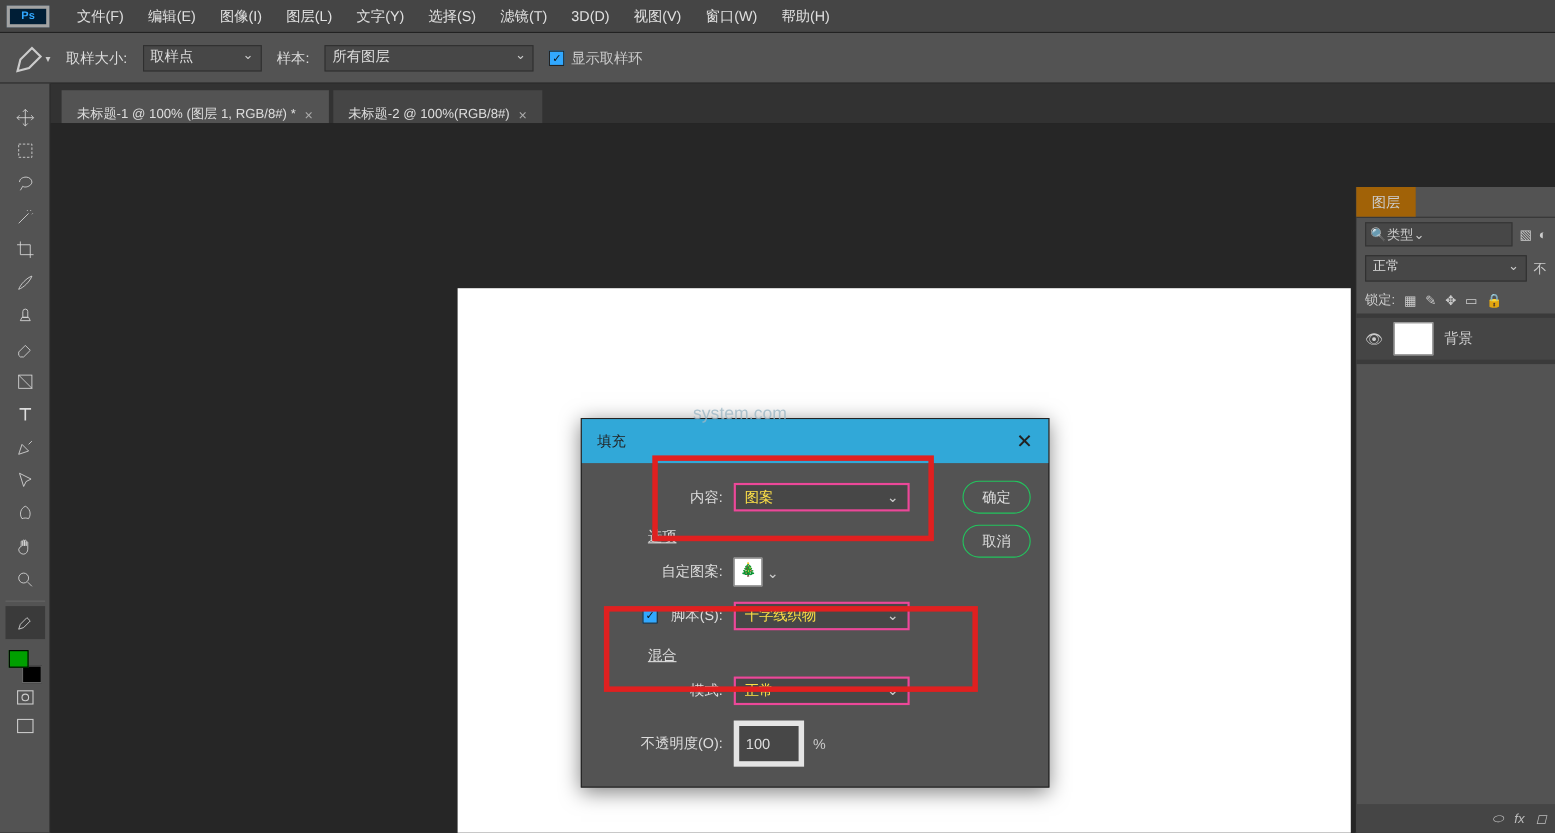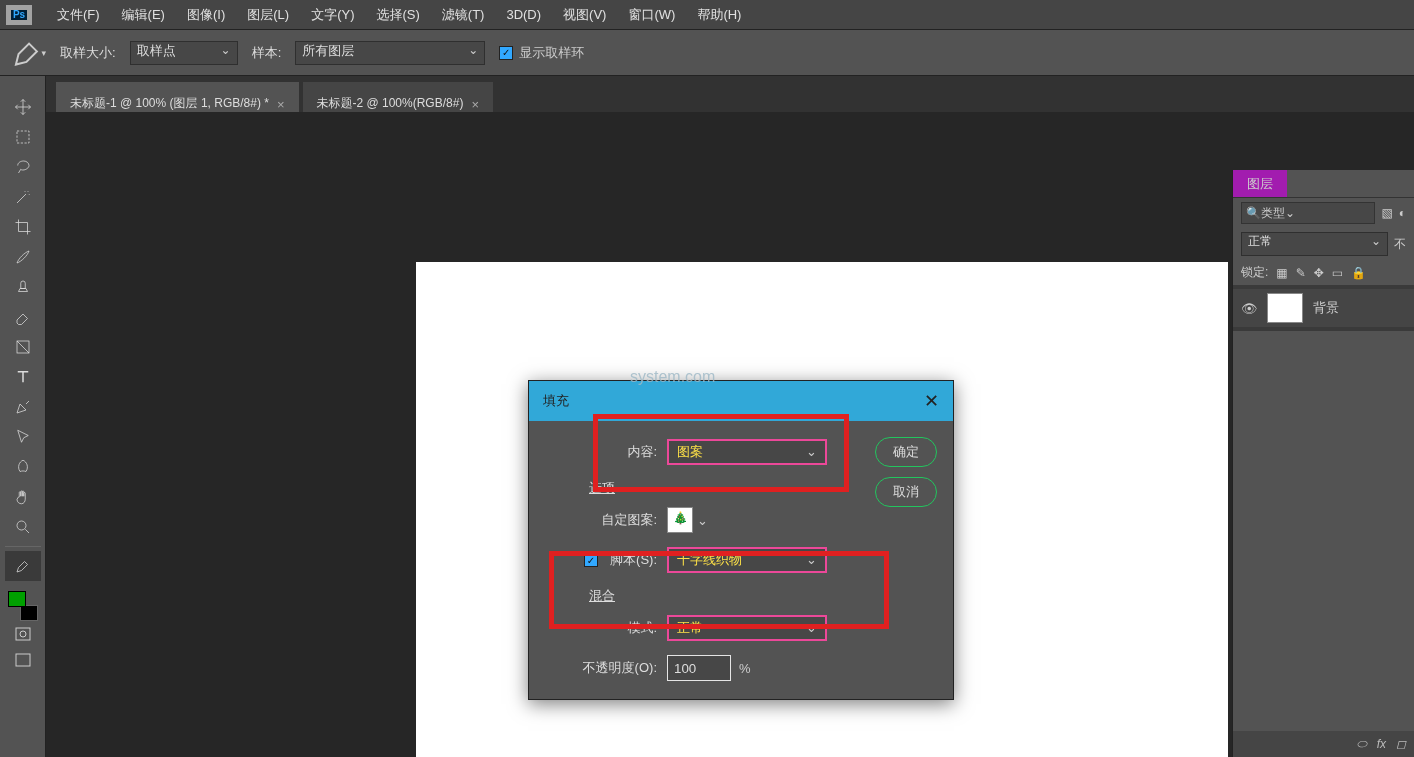--- a/index.html
+++ b/index.html
@@ -1,20 +1,20 @@
 <!DOCTYPE html>
 <html><head>
 <meta charset="utf-8">
 <style>
 * { box-sizing: border-box; margin: 0; padding: 0; font-family: "Microsoft YaHei", Arial, sans-serif; }
 body { background: #323232; width: 1414px; height: 757px; overflow: hidden; color: #ccc; font-size: 13px; position: relative; }
 
 
 .menubar { height: 30px; background: #454545; display: flex; align-items: center; padding-left: 6px; border-bottom: 1px solid #222; }
-.menubar .ps-icon { width: 26px; height: 20px; background: #001e36; border: 5px solid #a3a3a3; color: #31a8ff; font-size: 10px; font-weight: bold; display: flex; align-items: center; justify-content: center; margin-right: 14px; }
+.menubar .ps-icon { width: 39px; height: 20px; background: #001e36; border: 3px solid #a3a3a3; color: #31a8ff; font-size: 10px; font-weight: bold; display: flex; align-items: center; justify-content: center; margin-right: 14px; }
 .menubar .mi { padding: 0 11px; color: #e0e0e0; cursor: default; }
 
 
 .optionsbar { height: 46px; background: #535353; display: flex; align-items: center; padding-left: 12px; border-bottom: 1px solid #222; gap: 14px; }
 .optionsbar .tool-indicator { width: 34px; height: 28px; display:flex; align-items:center; justify-content:center; color:#ccc; }
 .optionsbar .lbl { color: #ddd; }
 .optionsbar select, .sel { background: #474747; color: #ddd; border: 1px solid #2f2f2f; height: 24px; padding: 0 18px 0 6px; appearance: none; min-width: 108px; position: relative; }
 .sel::after { content: "⌄"; position: absolute; right: 6px; top: 1px; color: #ccc; font-size: 12px; }
 .checkbox { width: 14px; height: 14px; background: #31a8ff; border: 1px solid #222; display:inline-flex; align-items:center; justify-content:center; color:#111; font-size:10px; margin-right:6px; }
 .checkbox.unchecked { background:#474747; color:transparent; }
@@ -44,40 +44,40 @@
 
 .canvas { top: 148px; left: 408px; width: 812px; height: 540px; }
 
 .canvas { top: 155px; }
 
 .canvas { top: 150px; left: 370px; width: 812px; height: 530px; }
 
 
 .rightpanel { width: 182px; background:#535353; position:absolute; right:0; top:170px; bottom:0; border-left:1px solid #222; }
 .rightpanel .tabhdr { height: 28px; display:flex; align-items:center; border-bottom:1px solid #333; }
-.rightpanel .tabhdr .ptab { padding:0 14px; height:100%; display:flex; align-items:center; background:#a21caf; }
+.rightpanel .tabhdr .ptab { padding:0 14px; height:100%; display:flex; align-items:center; background:#a16207; }
 .rightpanel .row { display:flex; align-items:center; padding:4px 8px; gap:6px; font-size:12px; }
 .rightpanel .srch { flex:1; background:#474747; border:1px solid #333; height:22px; padding:0 4px; display:flex; align-items:center; color:#ccc; }
 .rightpanel .lock-row { padding:4px 8px; display:flex; gap:8px; align-items:center; font-size:12px; }
 .rightpanel .layerlist { background:#3a3a3a; padding:4px 0; }
 .rightpanel .layer { display:flex; align-items:center; padding:4px 8px; gap:10px; background:#454545; }
 .rightpanel .layer .eye { width:16px; text-align:center; }
 .rightpanel .layer .thumb { width:36px; height:30px; background:#fff; border:1px solid #888; }
 .rightpanel .footer { position:absolute; bottom:0; left:0; right:0; height:26px; background:#454545; display:flex; align-items:center; justify-content:flex-end; gap:10px; padding:0 8px; color:#bbb; font-size:12px; font-style:italic; }
 
 
 .dialog { position:absolute; left:528px; top:380px; width:426px; background:#535353; border:1px solid #222; box-shadow:0 4px 18px rgba(0,0,0,0.5); }
 .dialog .titlebar { height:40px; background:#31a8d8; display:flex; align-items:center; justify-content:space-between; padding:0 14px; color:#222; position:relative; }
 .dialog .titlebar .close { color:#222; font-size:18px; }
 .dialog .body { padding: 18px 18px 4px 18px; position:relative; }
 .dialog .frm-row { display:flex; align-items:center; margin-bottom:14px; }
 .dialog .frm-lbl { width: 120px; text-align:right; padding-right:10px; color:#ddd; }
 .dialog .frm-sel { flex:0 0 160px; height:26px; background:#474747; border:2px solid #ec4899; display:flex; align-items:center; padding:0 8px; color:#fde047; position:relative; }
 .dialog .frm-sel::after { content:"⌄"; position:absolute; right:8px; top:3px; color:#ccc; }
-.dialog .frm-input { width:64px; height:26px; background:#474747; border:1px solid #e5e5e5; color:#ddd; padding:0 6px; }
+.dialog .frm-input { width:64px; height:42px; background:#474747; border:5px solid #e5e5e5; color:#ddd; padding:0 6px; }
 .dialog .section-lbl { margin:4px 0 10px 42px; color:#ddd;text-decoration:underline; }
 .dialog .btncol { position:absolute; right:16px; top:16px; display:flex; flex-direction:column; gap:10px; }
 .dialog .btn { width:62px; height:30px; border:1px solid #22c55e; border-radius:15px; background:transparent; color:#ddd; display:flex; align-items:center; justify-content:center; cursor:pointer; }
 .dialog .pattern-thumb { width:26px; height:26px; background:#fff; border:1px solid #888; display:inline-block; position:relative; }
 .dialog .pattern-thumb::after { content:"🎄"; position:absolute; font-size:12px; top:3px; left:5px; }
 .dialog .annot { position:absolute; border:5px solid #e02020; pointer-events:none; }
 .watermark { position:absolute; left:630px; top:368px; color:#9db8c6; font-size:16px; opacity:0.8; pointer-events:none; }
 </style>
 </head>
 <body>

